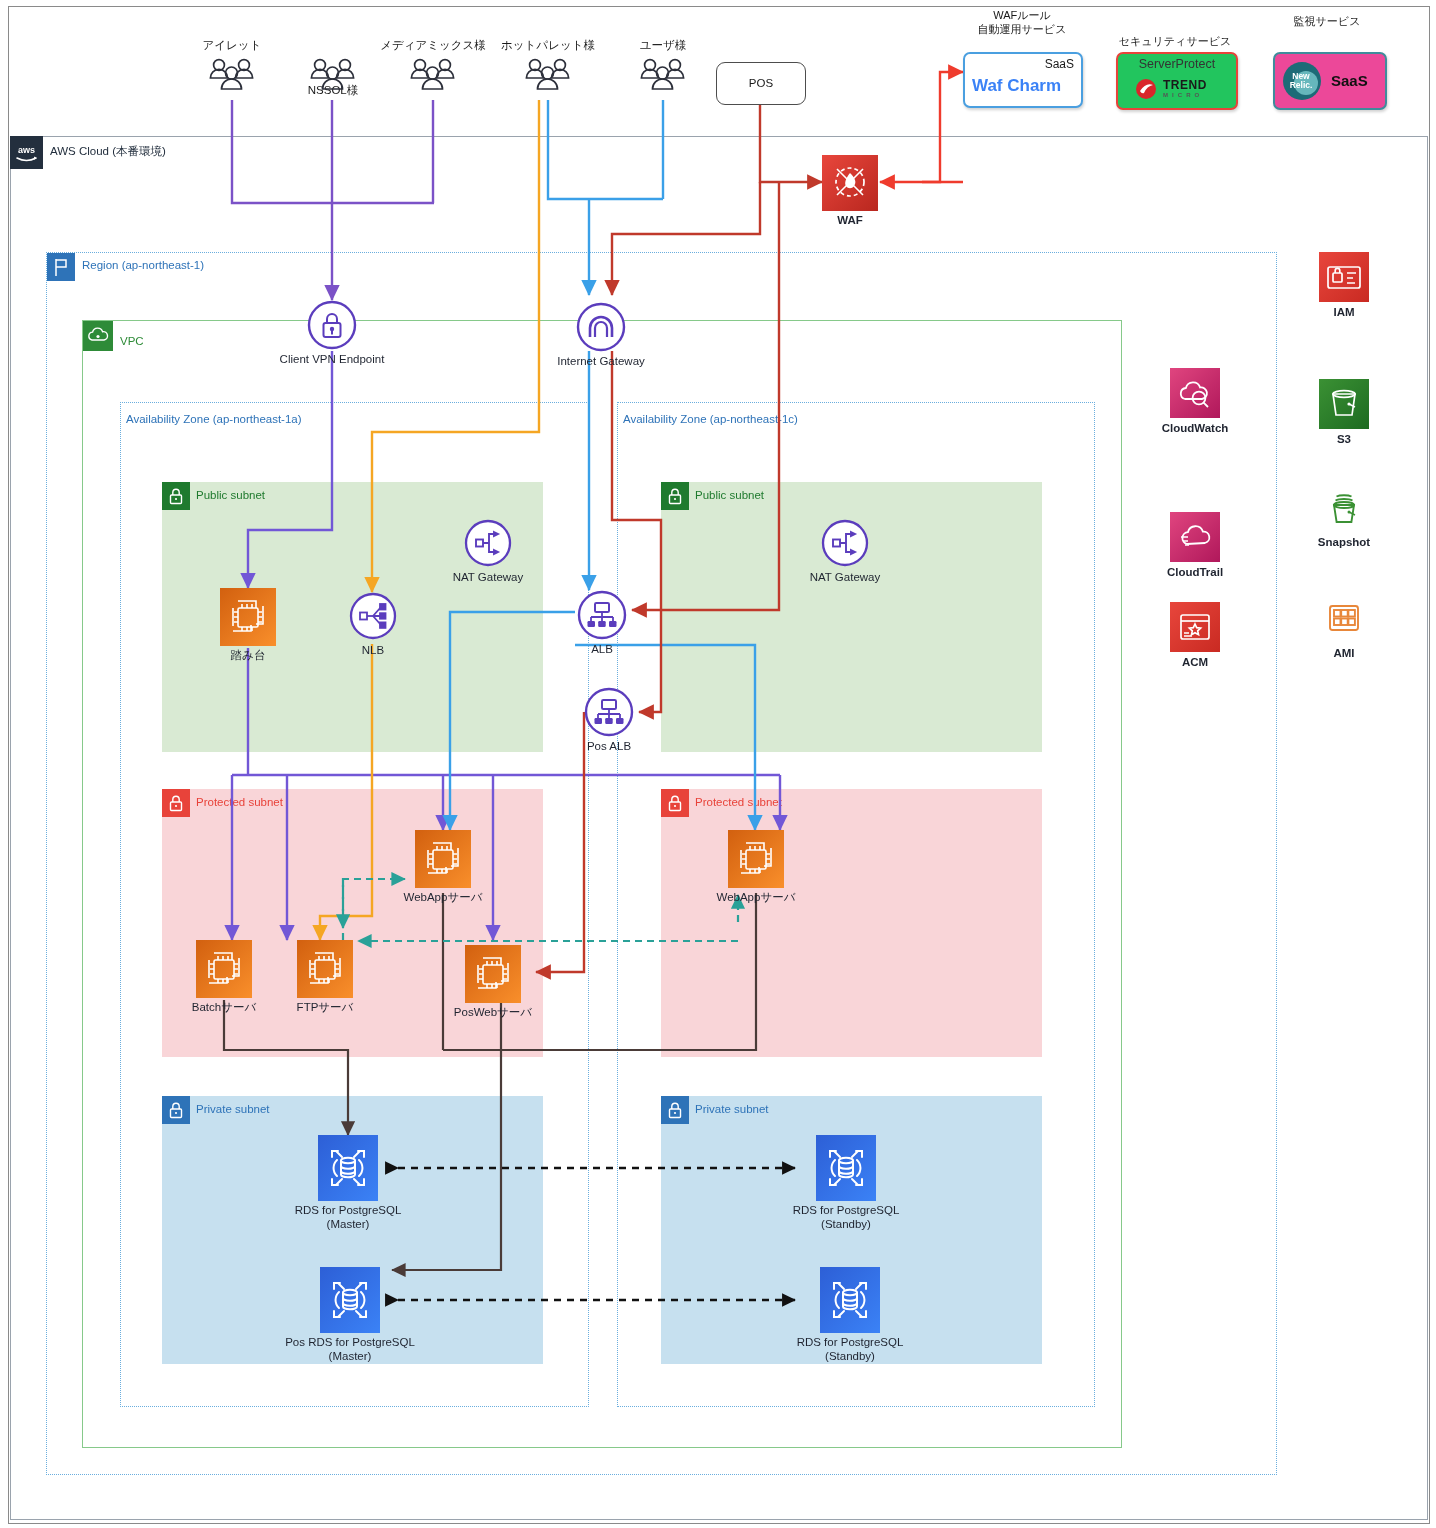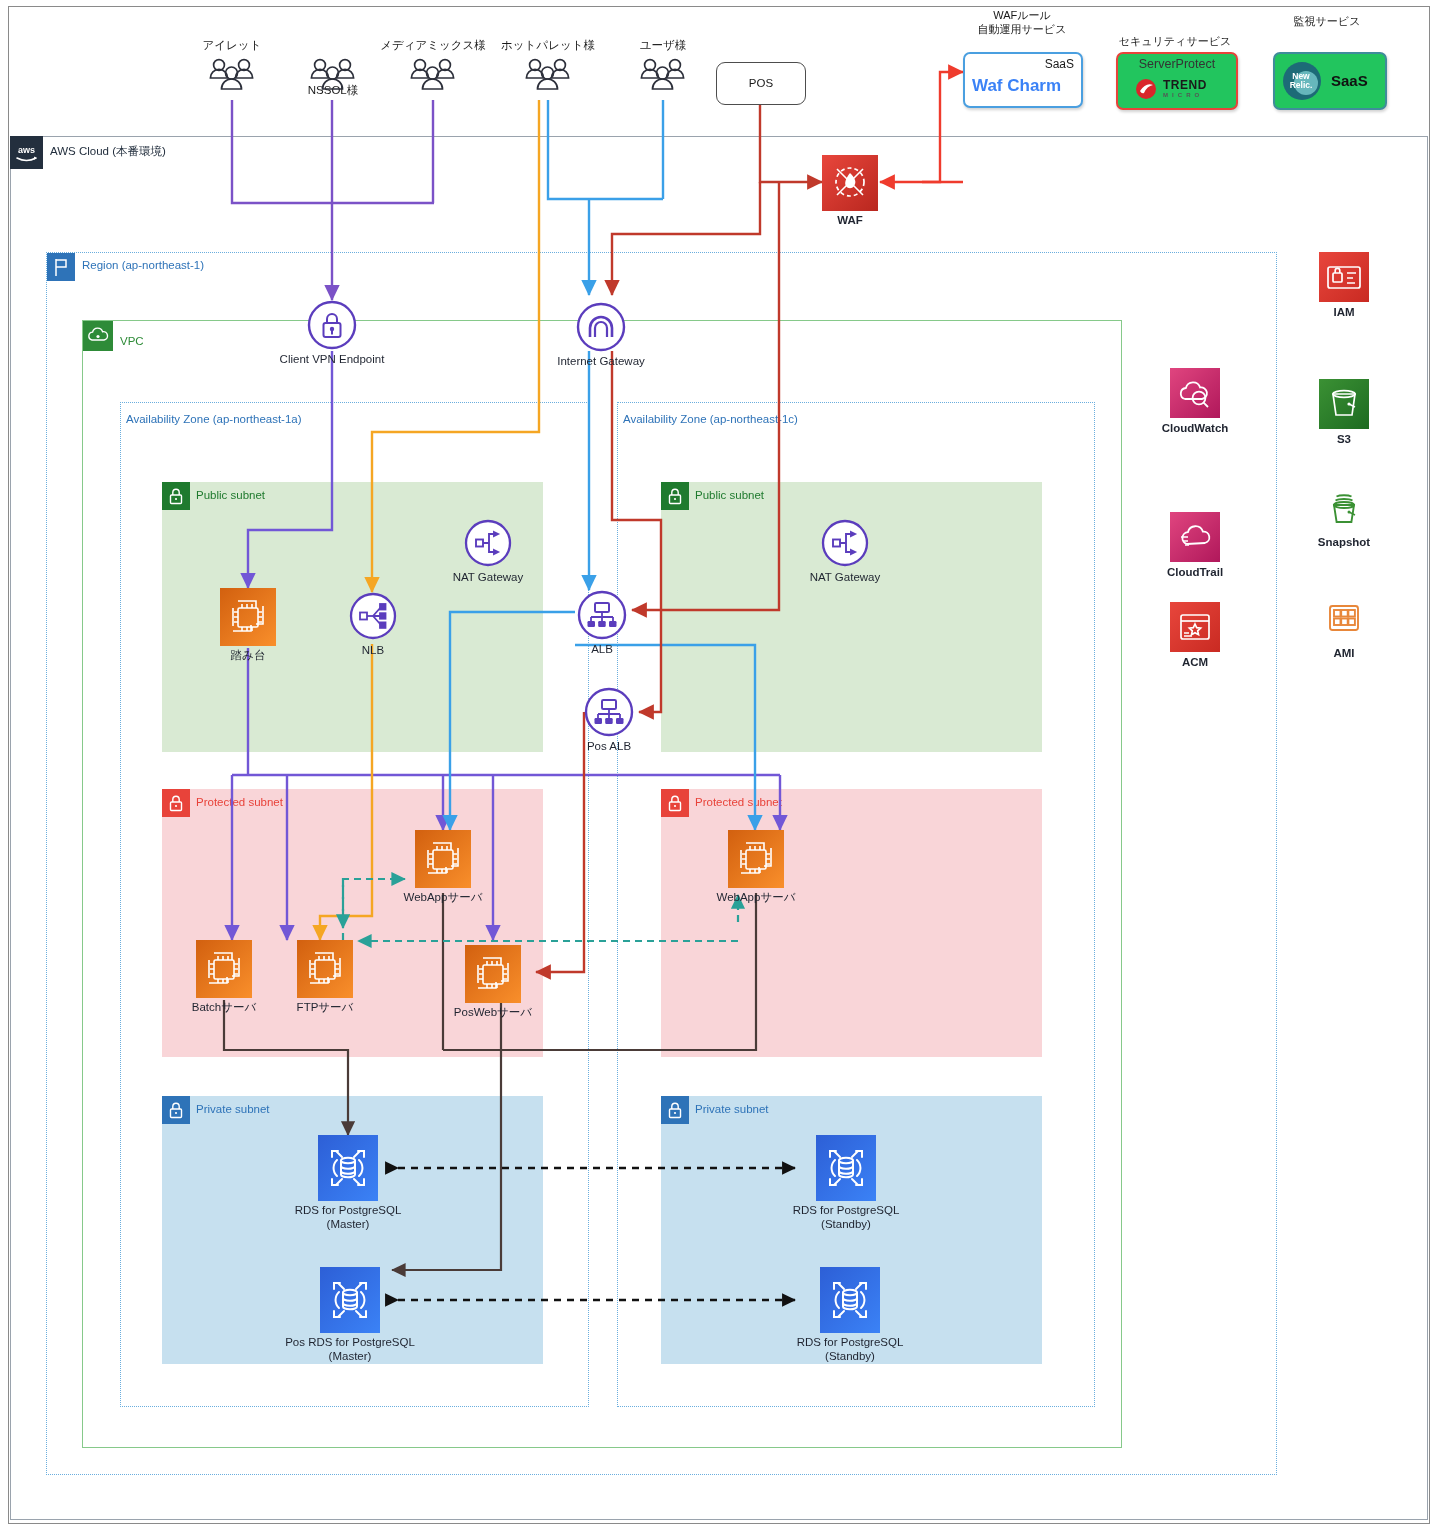--- a/index.html
+++ b/index.html
@@ -329,21 +329,21 @@
         <circle cx="12" cy="11" r="10" fill="#d9262b"></circle>
         <path d="M6 13 q6 -9 13 -6 q-6 1 -9 8 q-2.5 1 -4 -2z" fill="#fff"></path>
       </svg>
       <div class="abs" style="left:45px;top:24px;font-size:12px;font-weight:bold;color:#1a1a1a;letter-spacing:.5px;">TREND</div>
       <div class="abs" style="left:45px;top:38px;font-size:6px;font-weight:bold;color:#555;letter-spacing:1.2px;">M I C R O</div>
     </div>
   </div>
 
   <div class="abs" style="left:1268px;top:14px;width:118px;height:92px;">
     <div class="ttl" style="left:0;top:0;width:118px;font-size:11px;">監視サービス</div>
-    <div class="abs" style="left:5px;top:38px;width:110px;height:54px;border:2px solid #3f8c9b;border-radius:7px;background:#22c55e;box-shadow:1px 2px 3px rgba(0,0,0,.18);">
+    <div class="abs" style="left:5px;top:38px;width:110px;height:54px;border:2px solid #3f8c9b;border-radius:7px;background:#ec4899;box-shadow:1px 2px 3px rgba(0,0,0,.18);">
       <svg width="44" height="44" viewBox="0 0 44 44" style="position:absolute;left:5px;top:5px;">
         <circle cx="22" cy="22" r="19" fill="#1d6b77"></circle>
         <circle cx="26" cy="24" r="12" fill="#7fd0d3" opacity=".75"></circle>
         <text x="21" y="20" font-size="8.5" font-family="Liberation Sans, sans-serif" font-weight="bold" fill="#fff" text-anchor="middle">New</text>
         <text x="21" y="29" font-size="8.5" font-family="Liberation Sans, sans-serif" font-weight="bold" fill="#fff" text-anchor="middle">Relic.</text>
       </svg>
       <div class="abs" style="left:56px;top:18px;font-size:15px;font-weight:bold;color:#111;">SaaS</div>
     </div>
   </div>
 

